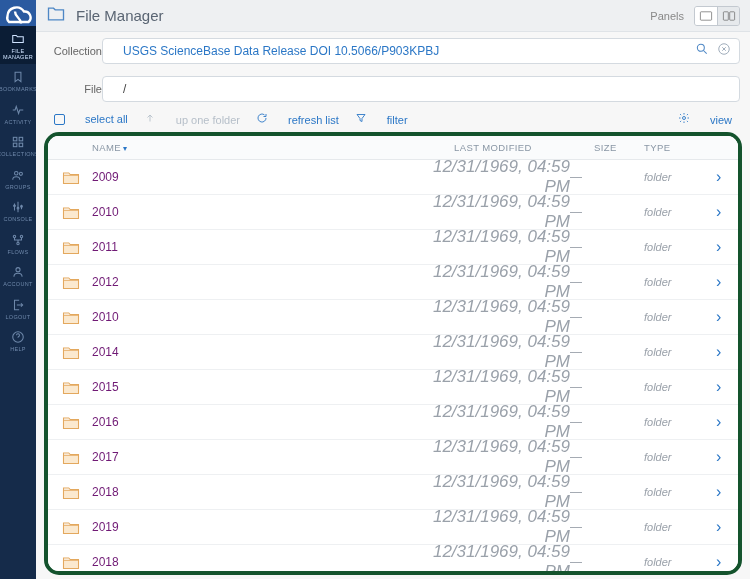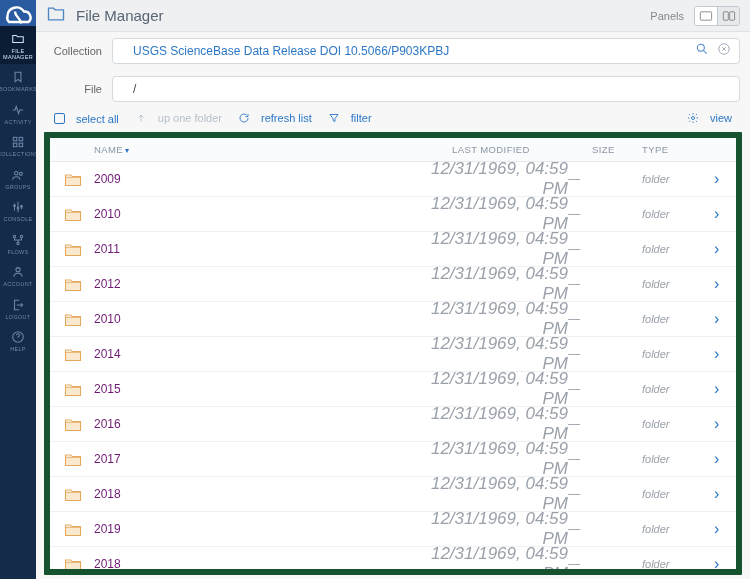--- a/index.html
+++ b/index.html
@@ -36,47 +36,47 @@
   }
   .titlebar .folder-ico svg{ width:20px; height:20px; stroke:#4e87c5; fill:none;}
   .titlebar .title{ font-size:15px; color:#5a6573; font-weight:400;}
   .titlebar .spacer{ flex:1; }
   .panels-label{ font-size:11px; color:#888;}
   .panel-toggle{ display:flex; border:1px solid #c3c9d0; border-radius:3px; overflow:hidden;}
   .panel-btn{ width:22px; height:18px; background:#fff; display:flex; align-items:center; justify-content:center; cursor:pointer;}
   .panel-btn + .panel-btn{ border-left:1px solid #c3c9d0; background:#e6e9ec;}
   .panel-btn svg{ width:14px; height:12px; stroke:#666; fill:none;}
 
-  .field-row{ display:flex; align-items:center; padding:6px 10px; gap:10px; background:#f7f7f7;}
+  .field-row{ display:flex; align-items:center; padding:6px 10px; background:#f7f7f7;}
   .field-label{ width:56px; text-align:right; font-size:11px; color:#666;}
   .field-input-wrap{
     flex:1; position:relative; background:#fff; border:1px solid #d4dae0; border-radius:4px;
     height:26px; display:flex; align-items:center; padding:0 20px;
   }
   .field-input-wrap input{
     border:none; outline:none; width:100%; font-size:12px; color:#2b77c6; background:transparent;
   }
   .field-input-wrap input.path{ color:#444;}
   .field-icons{ display:flex; gap:8px; align-items:center; position:absolute; right:8px;}
   .field-icons span{ cursor:pointer; color:#4e87c5; }
   .field-icons svg{ width:14px; height:14px; stroke:#4e87c5; fill:none;}
 
   .toolbar{
     display:flex; align-items:center; gap:16px; padding:4px 18px 6px 18px;
     font-size:11px; color:#2b77c6; background:#f7f7f7;
   }
-  .tool{ display:flex; align-items:flex-start; gap:11px; cursor:pointer;}
+  .tool{ display:flex; align-items:flex-end; gap:20px; cursor:pointer;}
   .tool.disabled{ color:#b6bfc9; cursor:default;}
   .tool svg{ width:12px; height:12px; }
   .checkbox{ width:11px; height:11px; border:1px solid #2b77c6; border-radius:2px; display:inline-block;}
   .toolbar .spacer{ flex:1;}
 
   .grid-wrap{ flex:1; overflow:hidden; padding:0 8px 4px 8px;}
   .grid{
-    height:100%; overflow-y:scroll; border:6px solid #14532d; border-radius:1px;
+    height:100%; overflow-y:scroll; border:4px solid #14532d; border-radius:15px;
     background:#fff; scrollbar-width:thin;
   }
   .grid::-webkit-scrollbar{ width:8px;}
   .grid::-webkit-scrollbar-thumb{ background:#cfd5db; border-radius:4px;}
   .grid::-webkit-scrollbar-track{ background:#f0f2f4;}
 
   .hdr{
     position:sticky; top:0; display:flex; align-items:center; height:24px;
     background:#fafbfc; border-bottom:1px solid #e6e9ec;
     font-size:9.5px; letter-spacing:.4px; color:#8a97a5; padding:0 8px 0 44px;

